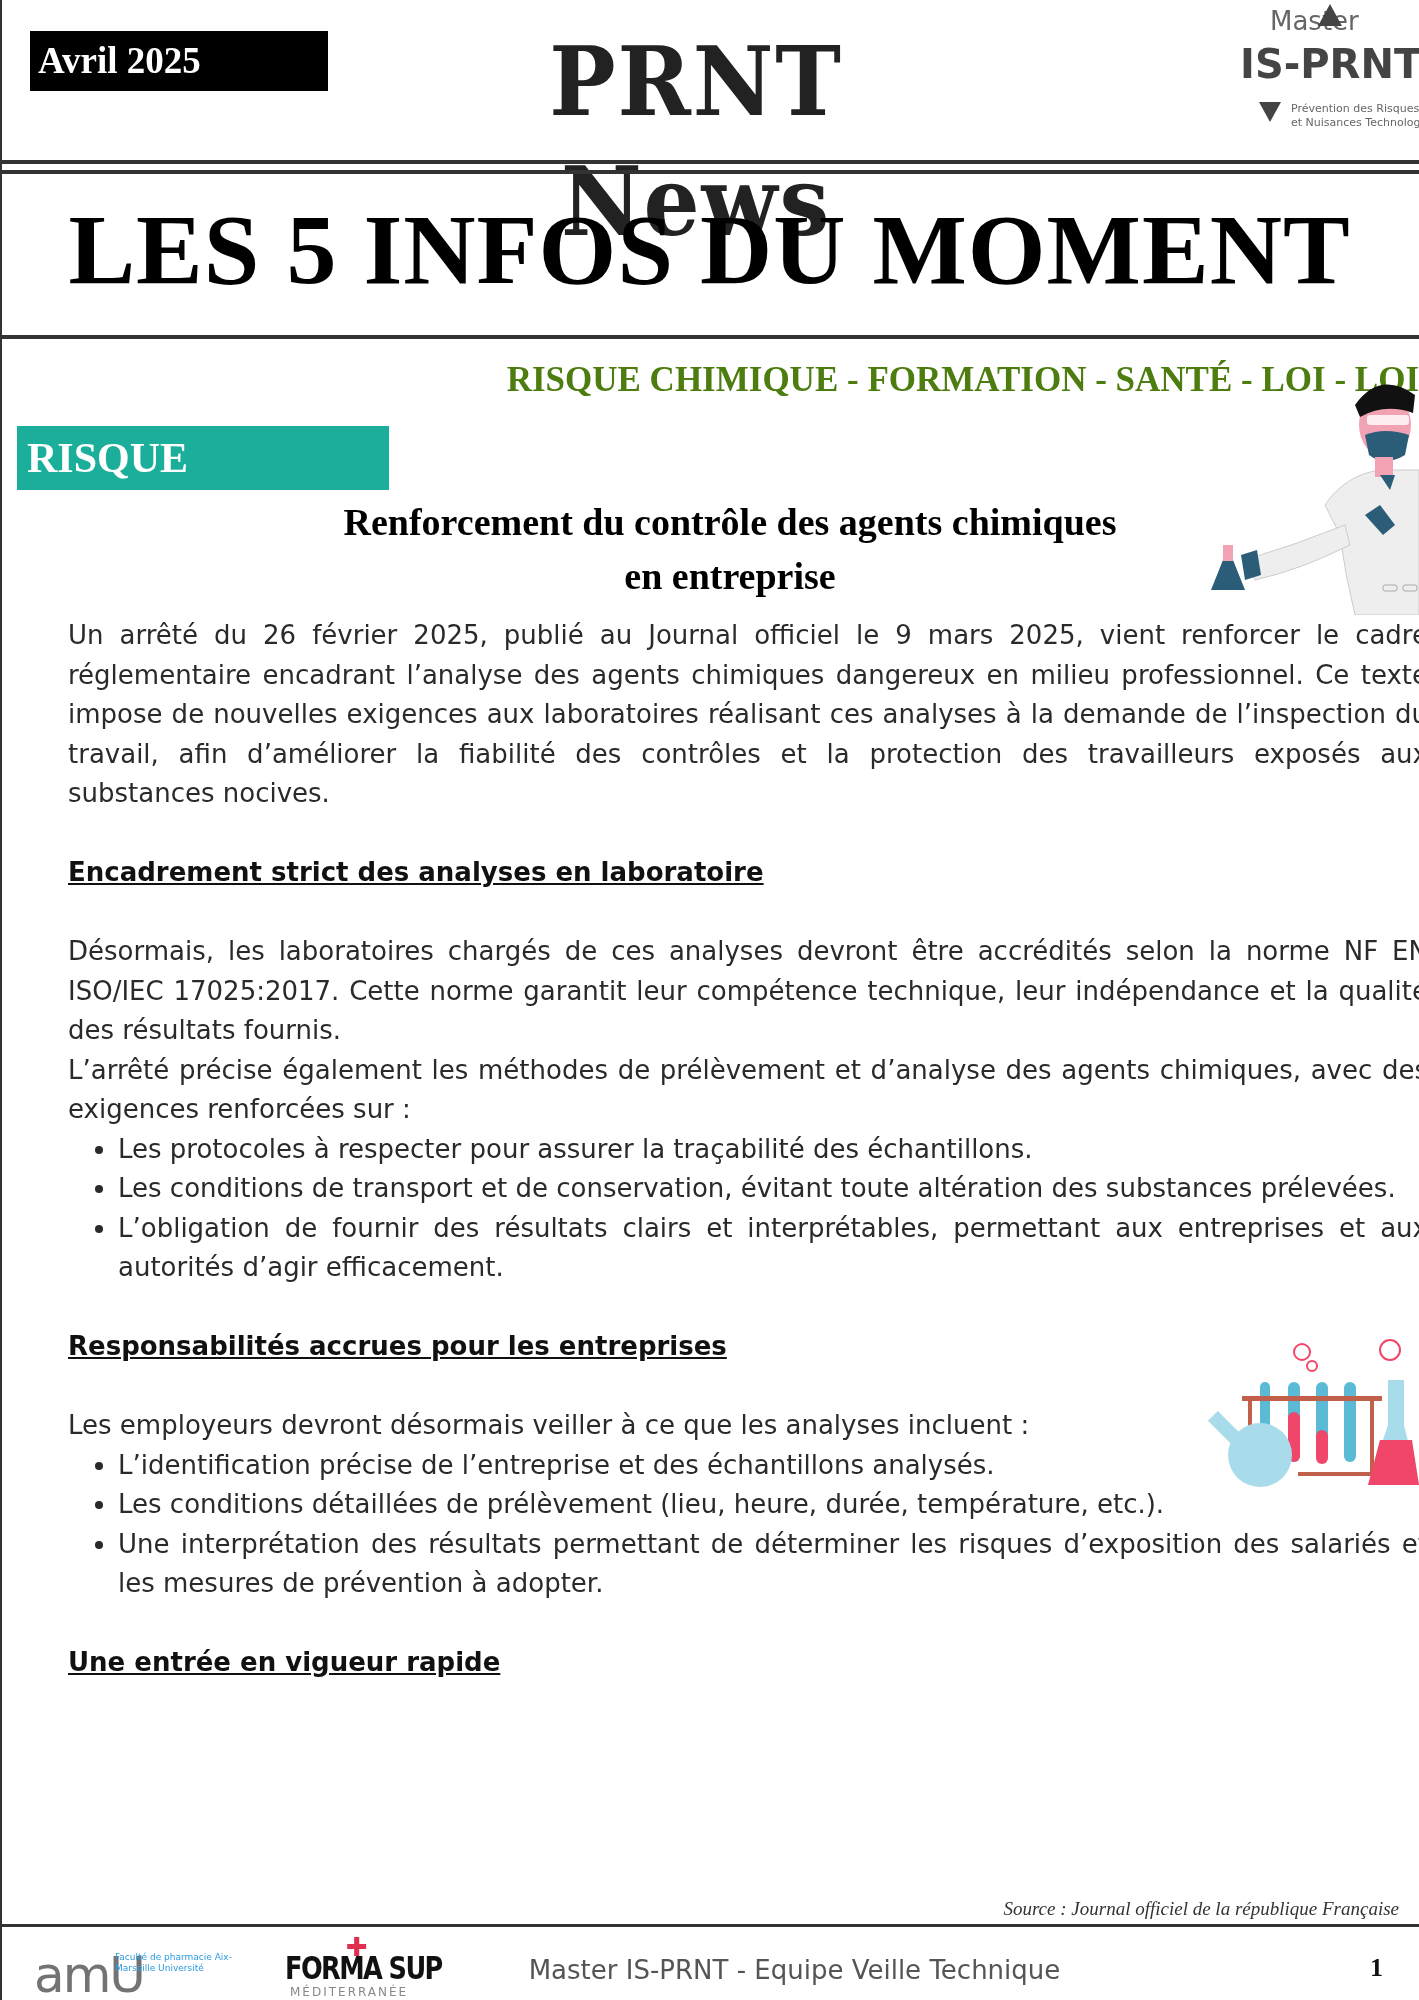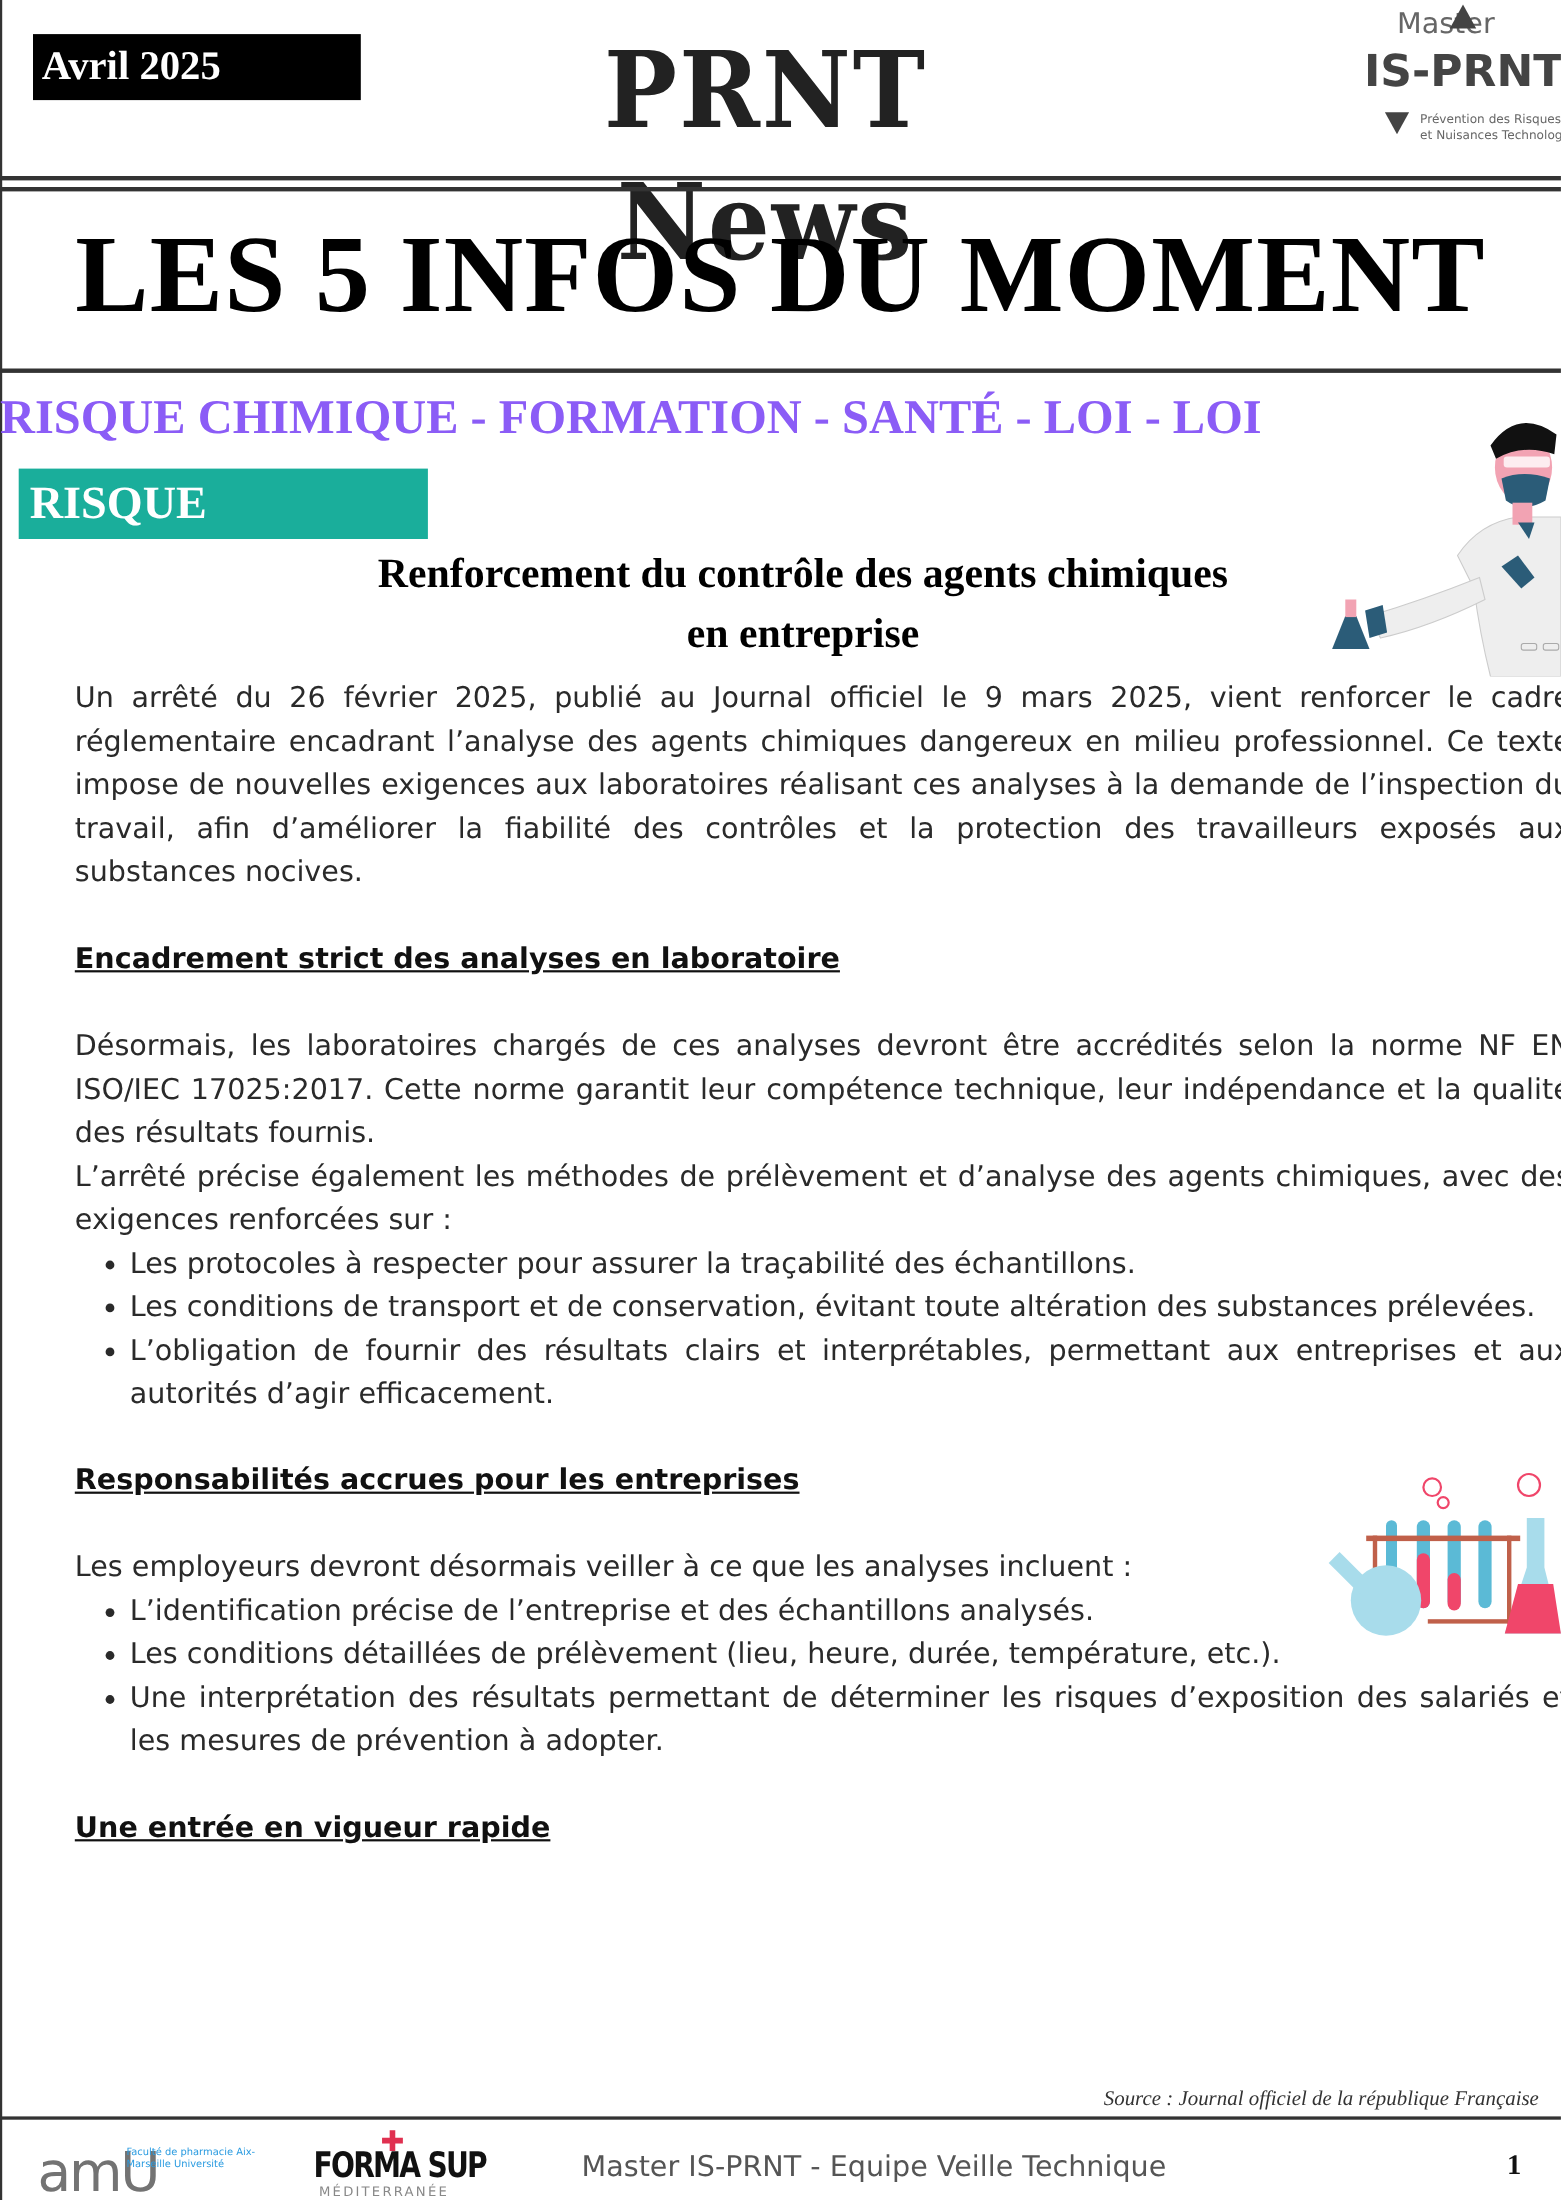--- a/index.html
+++ b/index.html
@@ -3,21 +3,21 @@
 <meta charset="utf-8">
 <style>
   html, body { margin:0; padding:0; background:#fff; }
   body { width:1419px; height:2000px; position:relative; overflow:hidden; font-family:"DejaVu Sans", sans-serif; color:#222; }
   .page-border-left { position:absolute; left:0; top:0; width:2px; height:2000px; background:#333; }
   .date-box { position:absolute; left:30px; top:31px; width:298px; height:60px; background:#000; color:#fff; font-family:"Liberation Serif", serif; font-weight:bold; font-size:37px; line-height:60px; padding-left:8px; box-sizing:border-box; }
   .masthead { position:absolute; left:420px; top:22px; width:600px; text-align:center; font-family:"DejaVu Serif", serif; font-weight:bold; font-size:96px; line-height:120px; letter-spacing:2px; transform:scaleX(0.92); transform-origin:left center; }
   .logo { position:absolute; left:1235px; top:0; width:184px; height:140px; }
   .rule { position:absolute; left:0; width:1419px; background:#333; }
   .big-title { position:absolute; left:0; top:185px; width:1419px; text-align:center; font-family:"Liberation Serif", serif; font-weight:bold; font-size:100px; line-height:130px; letter-spacing:1px; color:#000; }
-  .topics { position:absolute; left:0; top:350px; width:1419px; text-align:left; font-family:"Liberation Serif", serif; font-weight:bold; font-size:44px; line-height:60px; color:#8b5cf6; padding-right:0; }
+  .topics { position:absolute; left:0; top:350px; width:1419px; text-align:right; font-family:"Liberation Serif", serif; font-weight:bold; font-size:35px; line-height:60px; color:#4d7c0f; padding-right:0; }
   .section-tag { position:absolute; left:17px; top:426px; width:372px; height:64px; background:#1aae9b; color:#fff; font-family:"Liberation Serif", serif; font-weight:bold; font-size:42px; line-height:64px; padding-left:10px; box-sizing:border-box; }
   .headline { position:absolute; left:230px; top:495px; width:1000px; text-align:center; font-family:"Liberation Serif", serif; font-weight:bold; font-size:38px; line-height:54px; color:#000; }
   .scientist { position:absolute; left:1205px; top:375px; width:214px; height:240px; }
   .content { position:absolute; left:35px; top:616px; width:1360px; font-size:26px; line-height:39.5px; color:#2a2a2a;margin-left:33px; }
   .content p { margin:0; text-align:justify; }
   .content .sub { font-weight:bold; text-decoration:underline; color:#111; }
   .content .gap { height:39.5px; }
   .content ul { margin:0; padding-left:50px; }
   .content li { text-align:justify; }
   .flasks { position:absolute; left:1180px; top:1330px; width:239px; height:160px; }

